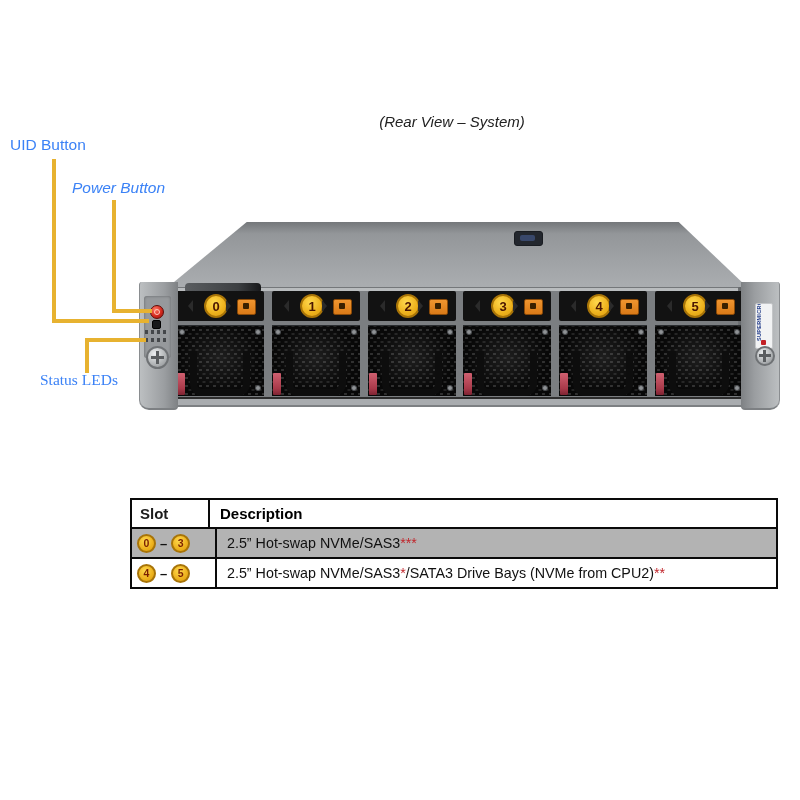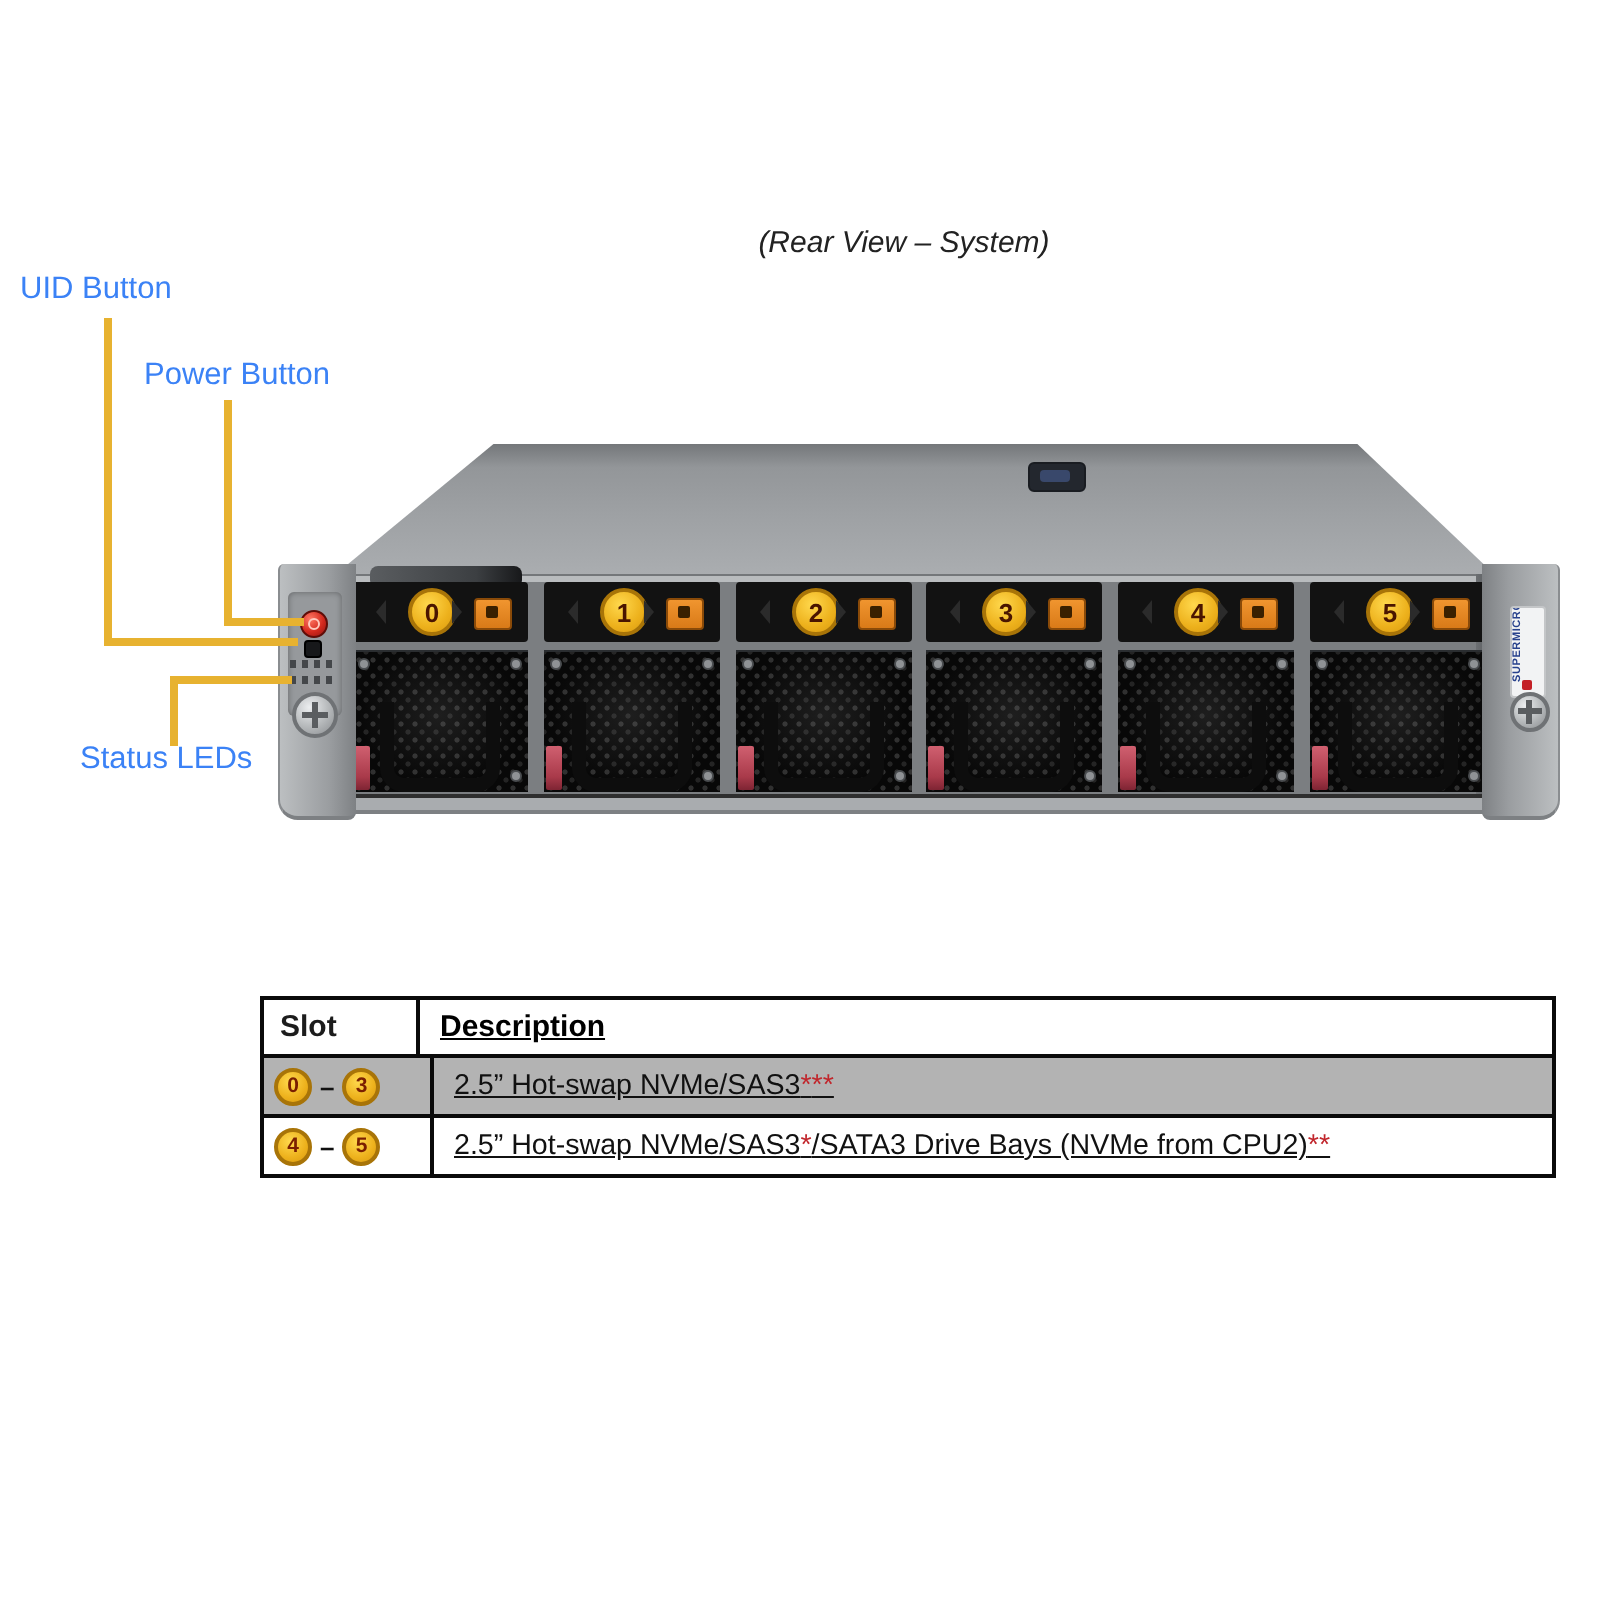--- a/index.html
+++ b/index.html
@@ -4,22 +4,22 @@
 <style>
   html,body{margin:0;padding:0;background:#fff;}
   #page{position:relative;width:800px;height:800px;background:#ffffff;overflow:hidden;
         font-family:"Liberation Sans","DejaVu Sans",sans-serif;color:#1c1c1c;}
 
   
   .fig-title{position:absolute;left:327px;top:113px;width:250px;text-align:center;
              font-size:15px;font-style:italic;color:#222;}
   .callout-label{position:absolute;font-size:15.5px;color:#3b82f6;white-space:nowrap;}
   #lbl-uid{left:10px;top:136px;}
-  #lbl-power{left:72px;top:179px;}
-  #lbl-status{left:40px;top:371px;}
+  #lbl-power{left:72px;top:179px;font-style:italic;}
+  #lbl-status{left:40px;top:371px;font-family:Liberation Serif, serif;}
 
   .cline{position:absolute;background:#e7b230;}
   #uid-v{left:52px;top:159px;width:4px;height:164px;}
   #uid-h{left:52px;top:319px;width:97px;height:4px;}
   #pow-v{left:112px;top:200px;width:4px;height:113px;}
   #pow-h{left:112px;top:309px;width:40px;height:4px;}
   #sta-h{left:85px;top:338px;width:61px;height:4px;}
   #sta-v{left:85px;top:338px;width:4px;height:35px;}
 
   
@@ -115,21 +115,21 @@
                 background:linear-gradient(#d06070,#a93a4a 70%,#7e2433);}
 
   
   .slot-table{position:absolute;left:130px;top:498px;width:648px;border:2px solid #0a0a0a;
               box-sizing:border-box;background:#fff;}
   .t-row{display:flex;align-items:stretch;}
   .t-head{height:27px;background:#fff;}
   .t-r1{height:28px;background:#b3b3b3;border-top:2px solid #0a0a0a;}
   .t-r2{height:28px;background:#ffffff;border-top:2px solid #0a0a0a;}
   .c-slot{width:78px;flex:0 0 78px;border-right:2px solid #0a0a0a;display:flex;align-items:center;}
-  .c-desc{flex:1;display:flex;align-items:center;padding-left:10px;font-size:14.3px;color:#111;text-decoration:underline;}
+  .c-desc{flex:1;display:flex;align-items:center;padding-left:10px;font-size:14.3px;color:#111;}
   .t-head .c-slot{padding-left:8px;font-weight:bold;font-size:15px;box-sizing:border-box;}
   .t-head .c-desc{font-weight:bold;font-size:15px;color:#000;}
   .slot-cell{padding-left:5px;gap:4px;}
   .tbadge{width:19px;height:19px;border-radius:50%;flex:0 0 19px;box-sizing:border-box;
           background:radial-gradient(circle at 40% 32%,#ffd84d,#edb11c 60%,#d99a10);
           border:2px solid #a87408;display:flex;align-items:center;justify-content:center;
           font-size:10.5px;font-weight:bold;color:#7a1f00;}
   .slot-dash{font-weight:bold;color:#111;font-size:13px;}
   .red{color:#c1262c;}
   .footnote{position:absolute;left:133px;top:612px;font-size:15px;color:#c1262c;}

